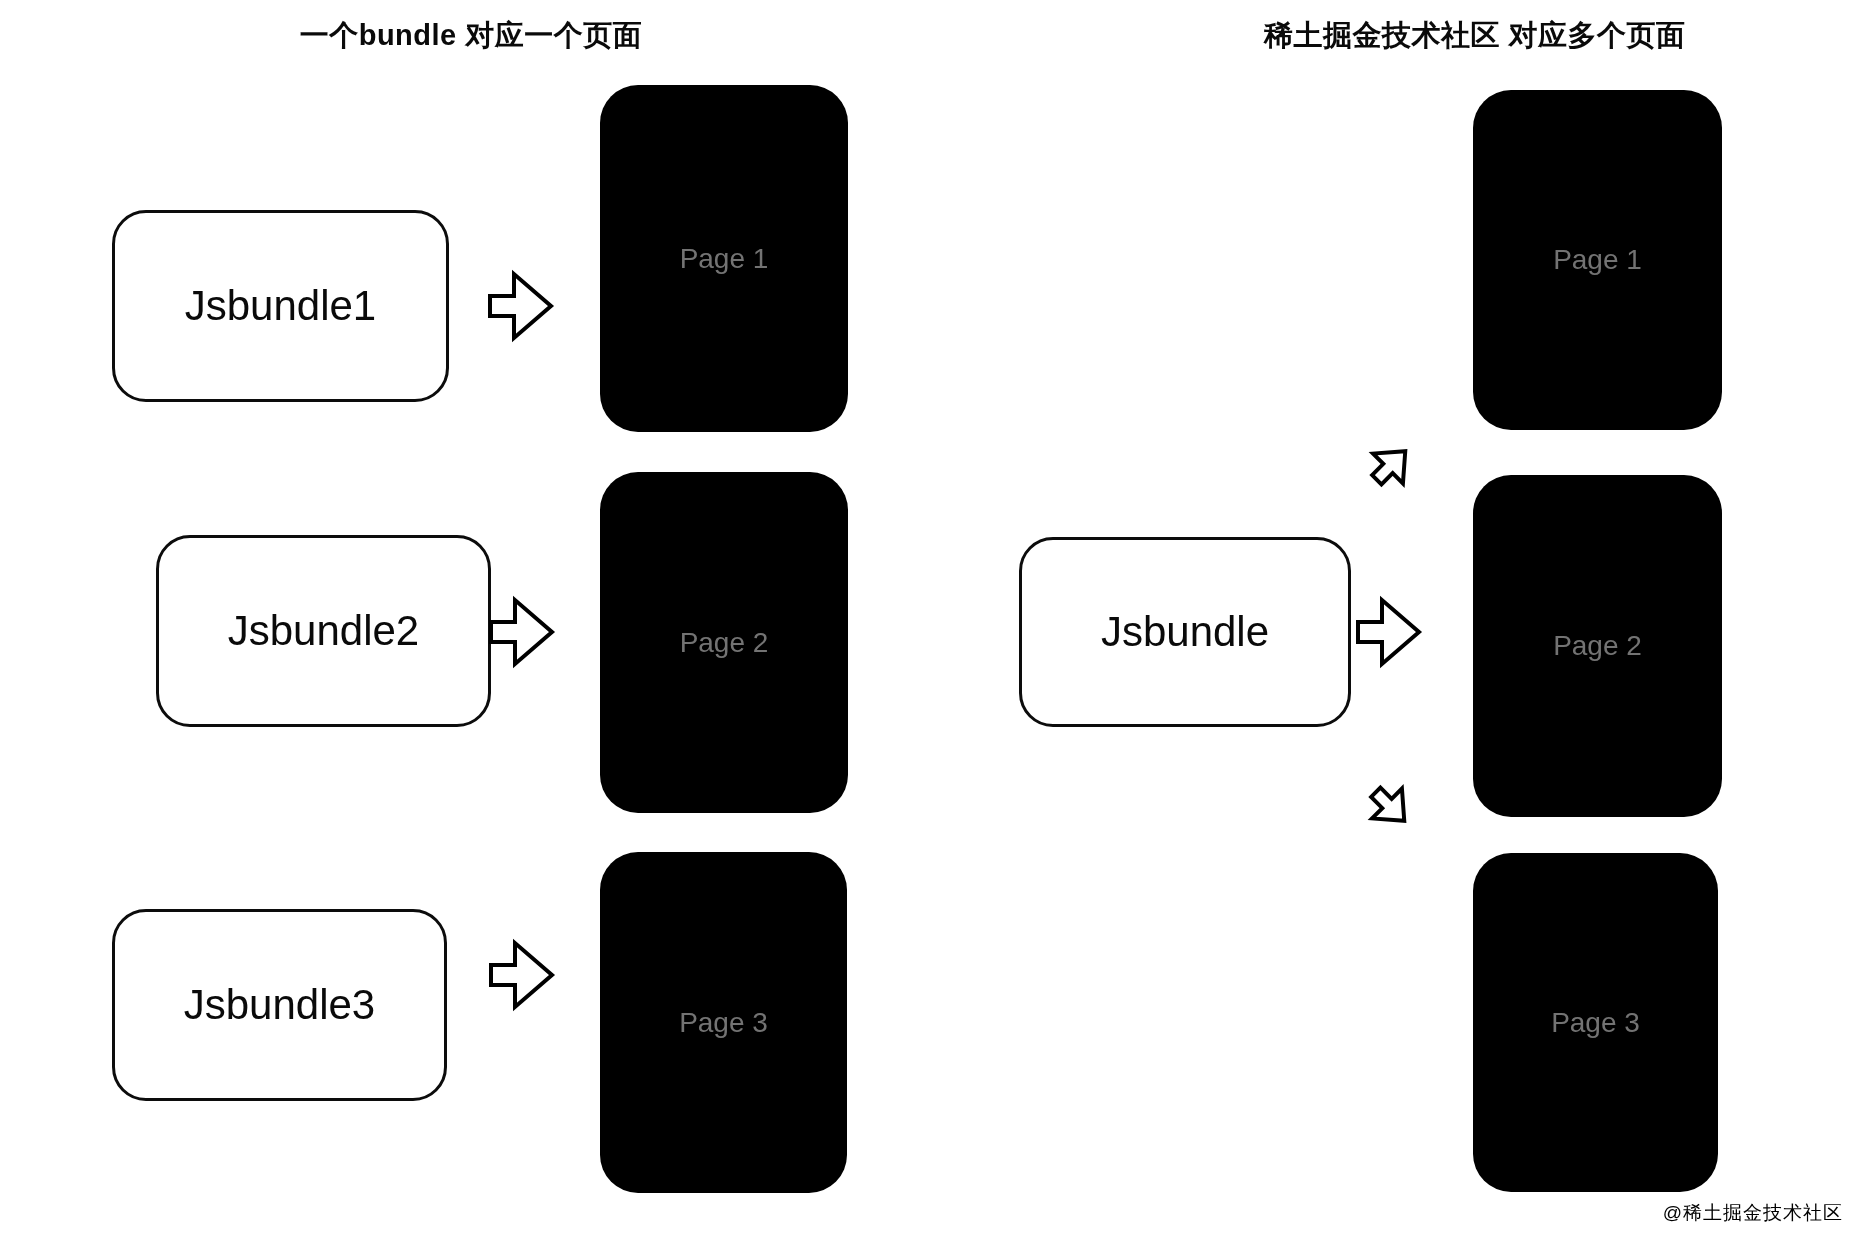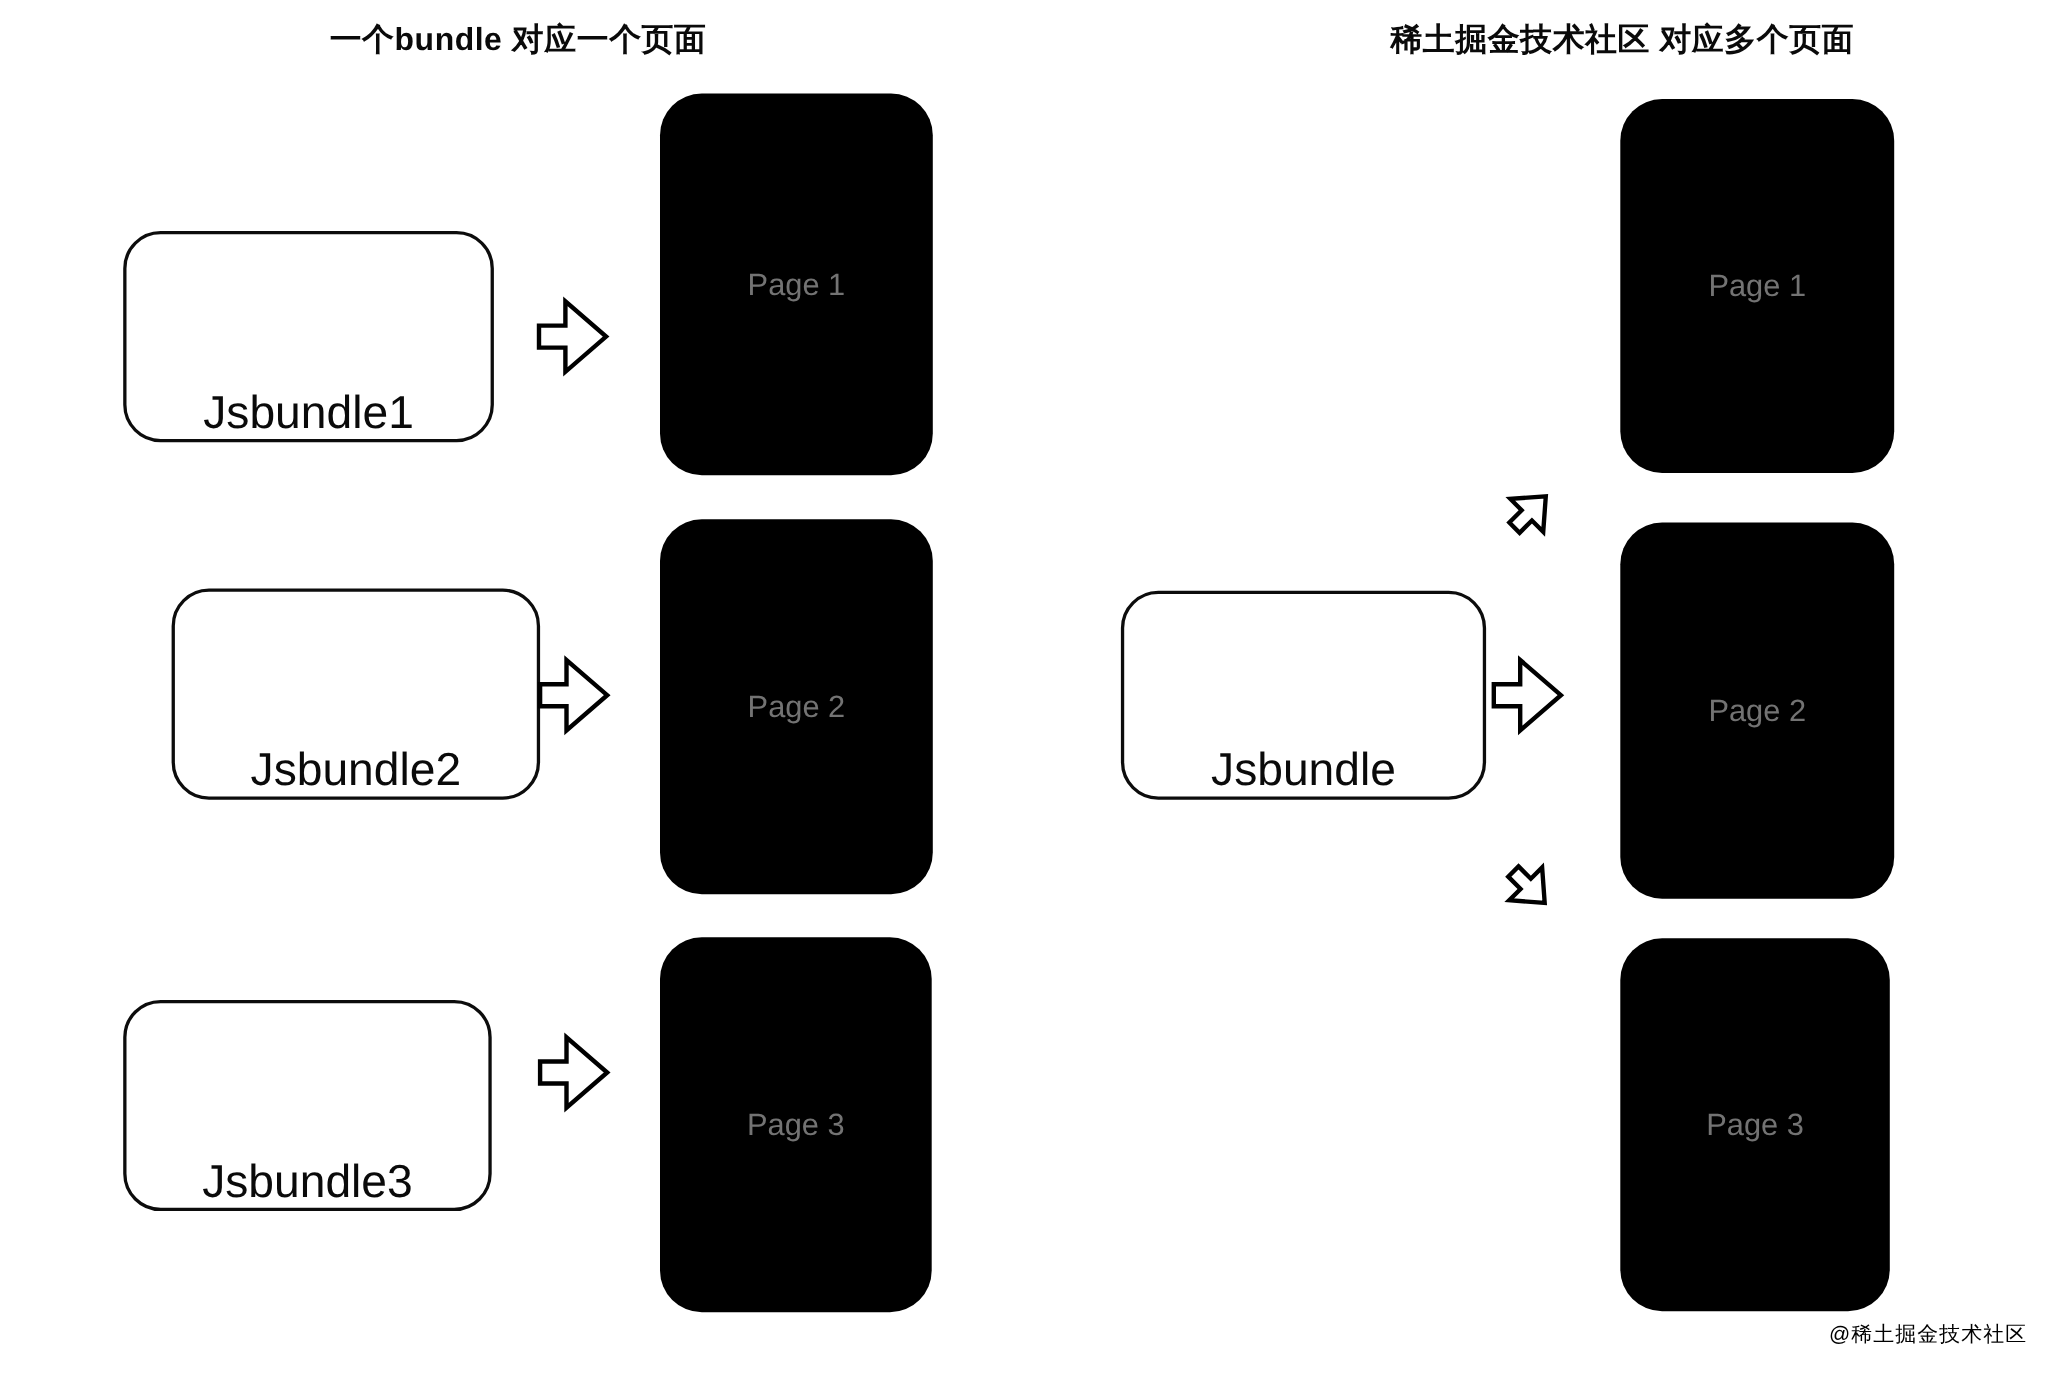--- a/index.html
+++ b/index.html
@@ -20,21 +20,21 @@
     letter-spacing:0.5px;
   }
   .t1 { left:299px; top:16px; width:344px;text-align:center; }
   .t2 { left:1264px; top:16px; width:344px; }
 
   .bundle-box {
     position:absolute;
     background:#ffffff;
     border:3px solid #0c0c0c;
     border-radius:34px;
-    display:flex; align-items:flex-end; justify-content:center;
+    display:flex; align-items:center; justify-content:center;
     box-sizing:border-box;
   }
   .bundle-label { font-size:42px; color:#0a0a0a; }
 
   .b1  { left:112px; top:210px; width:337px; height:192px; }
   .b2  { left:112px; top:535px; width:335px; height:192px;margin-left:44px; }
   .b3  { left:112px; top:879px; width:335px; height:192px;margin-top:30px; }
   .rjb { left:975px; top:537px; width:332px; height:190px;margin-left:44px; }
 
   .page-box {

